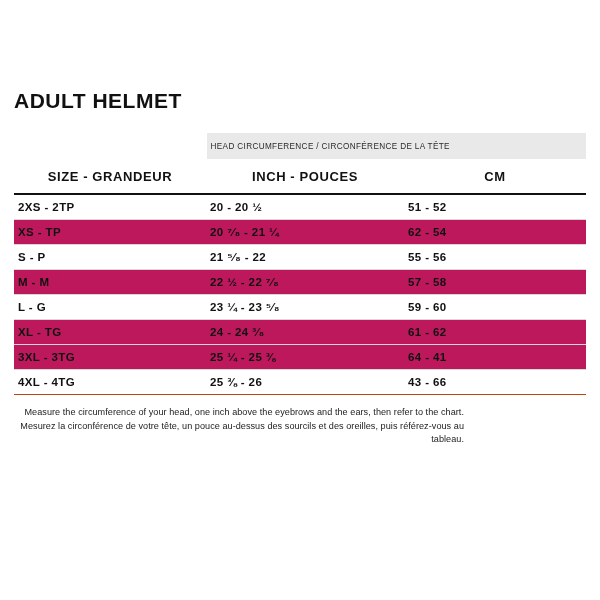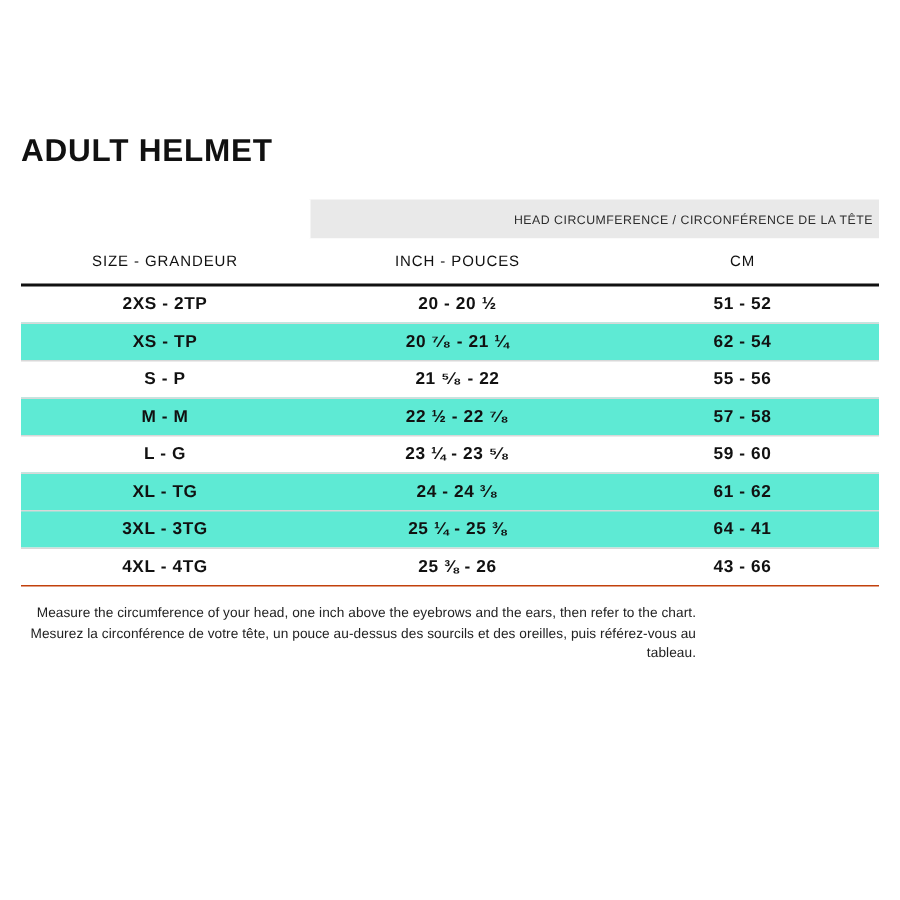--- a/index.html
+++ b/index.html
@@ -43,49 +43,48 @@
 
   .spanhead td {
     border: none;
     padding: 0;
   }
   .spanhead .blank {
     background: #ffffff;
   }
   .spanhead .hc {
     background: #e9e9e9;
-    text-align: right;
+    text-align: left;
     font-size: 8.2px;
     letter-spacing: 0.35px;
     color: #2b2b2b;
     padding: 9px 4px 8px 4px;
     border-left: 1px solid #ffffff;
   }
   .colhead td {
-    font-size: 10px;
-    font-weight: normal;
+    font-size: 13px;
+    font-weight: bold;
     letter-spacing: 0.6px;
     text-align: center;
     padding: 10px 4px 9px 4px;
     background: #ffffff;
     border-bottom: 2px solid #111111;
     color: #111111;
   }
   tbody td {
     font-size: 11.5px;
     font-weight: bold;
-    text-align: center;
     letter-spacing: 0.4px;
     padding: 6px 4px 6px 4px;
     border-bottom: 1px solid #d8d8d8;
     color: #111111;
     white-space: nowrap;
   }
   tbody tr.alt td {
-    background: #5eead4;
+    background: #be185d;
   }
   tbody tr:last-child td {
     border-bottom: 1px solid #c2410c;
   }
   .val-inch {
     font-weight: bold;
   }
   .footnotes {
     margin-top: 11px;
     font-size: 9.1px;

